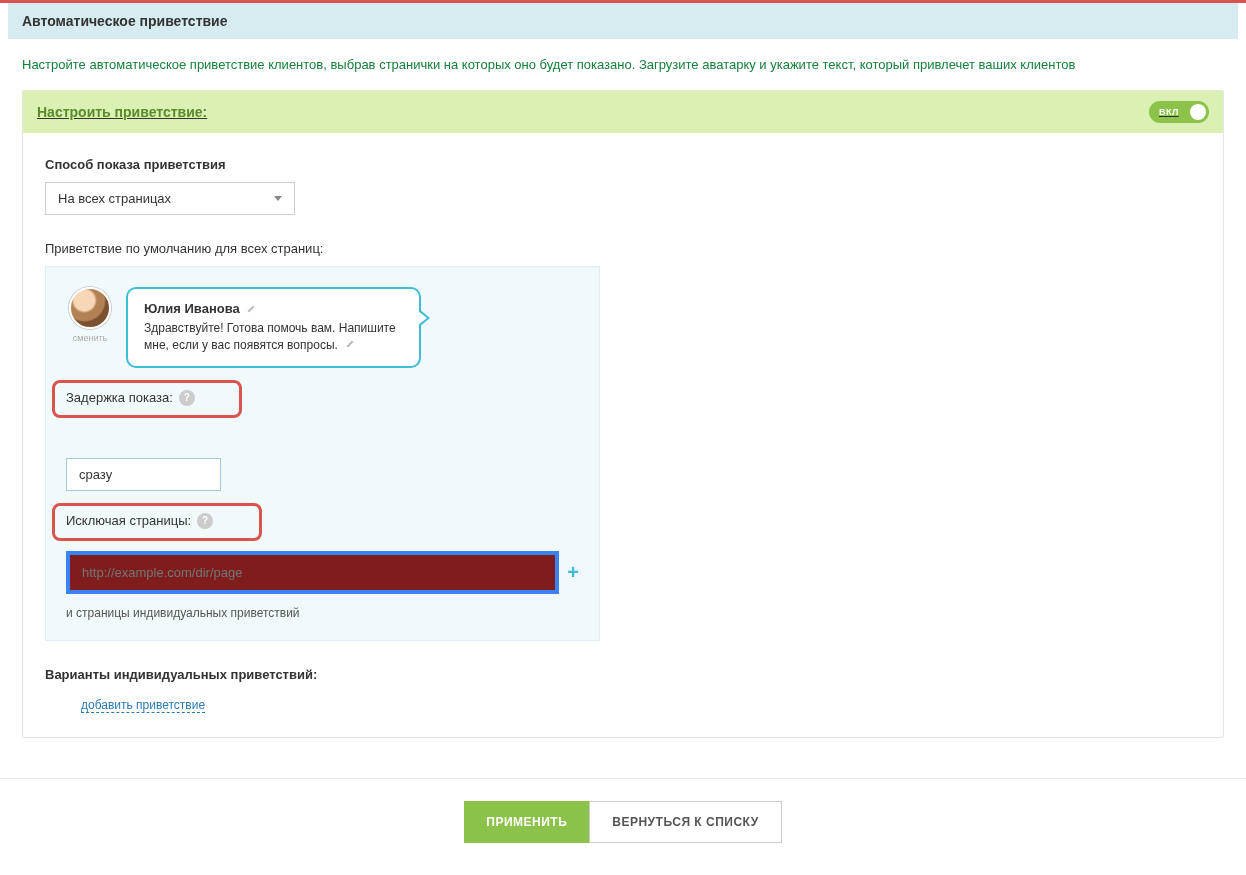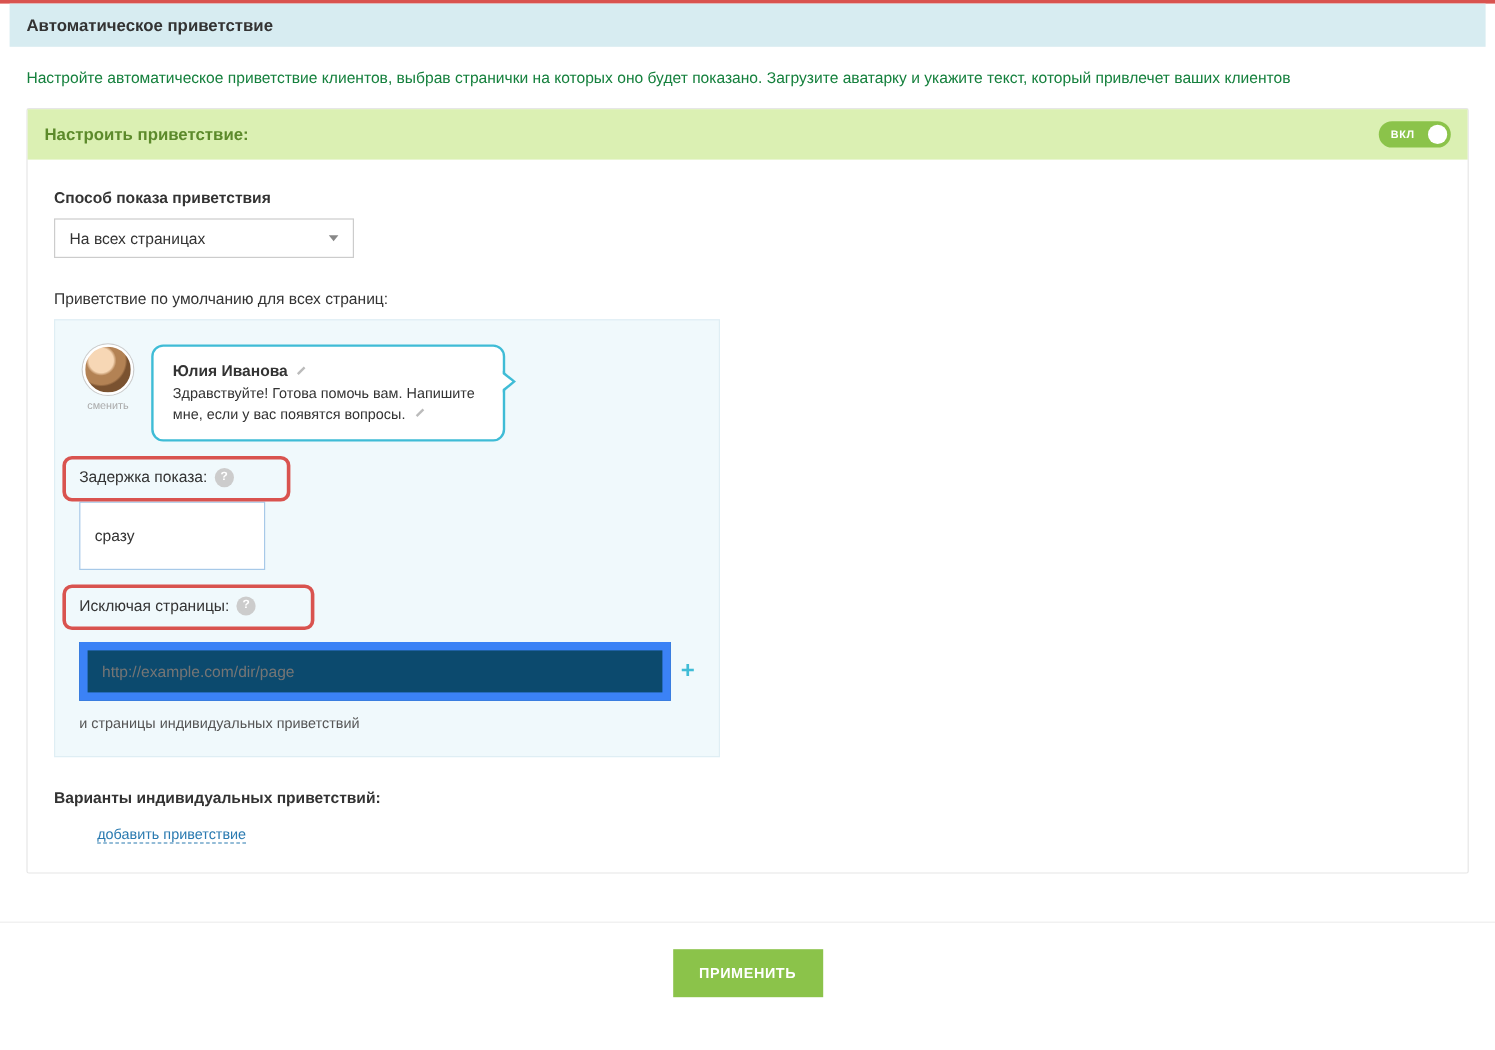--- a/index.html
+++ b/index.html
@@ -28,20 +28,21 @@
     border: 1px solid #e6e6e6;
     margin: 0 14px 14px 14px;
     border-radius: 2px;
   }
   .settings-header {
     background: #dbf0b3;
     display: flex;
     justify-content: space-between;
     align-items: center;
     padding: 10px 14px;
+    text-decoration: underline;
   }
   .settings-header-title {
     font-weight: bold;
     font-size: 14px;
     color: #5c8a2b;
   }
   .toggle {
     position: relative;
     width: 60px;
     height: 22px;
@@ -201,34 +202,35 @@
     display: inline-flex;
     align-items: center;
     justify-content: center;
     cursor: pointer;
   }
   .select-sm {
     display: flex;
     justify-content: space-between;
     align-items: center;
     border: 1px solid #a7c9e8;
-    padding: 20px 12px;
+    padding: 8px 12px;
     width: 155px;
     font-size: 13px;
     cursor: pointer;
     background: #fff;
+    margin-top: 40px;
   }
   .url-row { display: flex; align-items: center; gap: 8px; margin-top: 10px; }
   .url-input {
-    border: 7px solid #3b82f6;
+    border: 4px solid #3b82f6;
     padding: 10px 12px;
     width: 548px;
     font-size: 13px;
     color: #999;
-    background: #0c4a6e;
+    background: #7f1d1d;
   }
   .plus-btn {
     color: #3fbcd6;
     font-size: 20px;
     font-weight: bold;
     cursor: pointer;
     line-height: 1;
   }
   .note-text {
     font-size: 12px;
@@ -354,13 +356,14 @@
         <a class="add-link">добавить приветствие</a>
       </div>
 
     </div>
   </div>
 </div>
 
 <div class="footer-divider"></div>
 <div class="footer-actions">
   <button class="btn-primary">ПРИМЕНИТЬ</button>
+  <button class="btn-secondary">ВЕРНУТЬСЯ К СПИСКУ</button>
 </div>
 
 </body></html>

